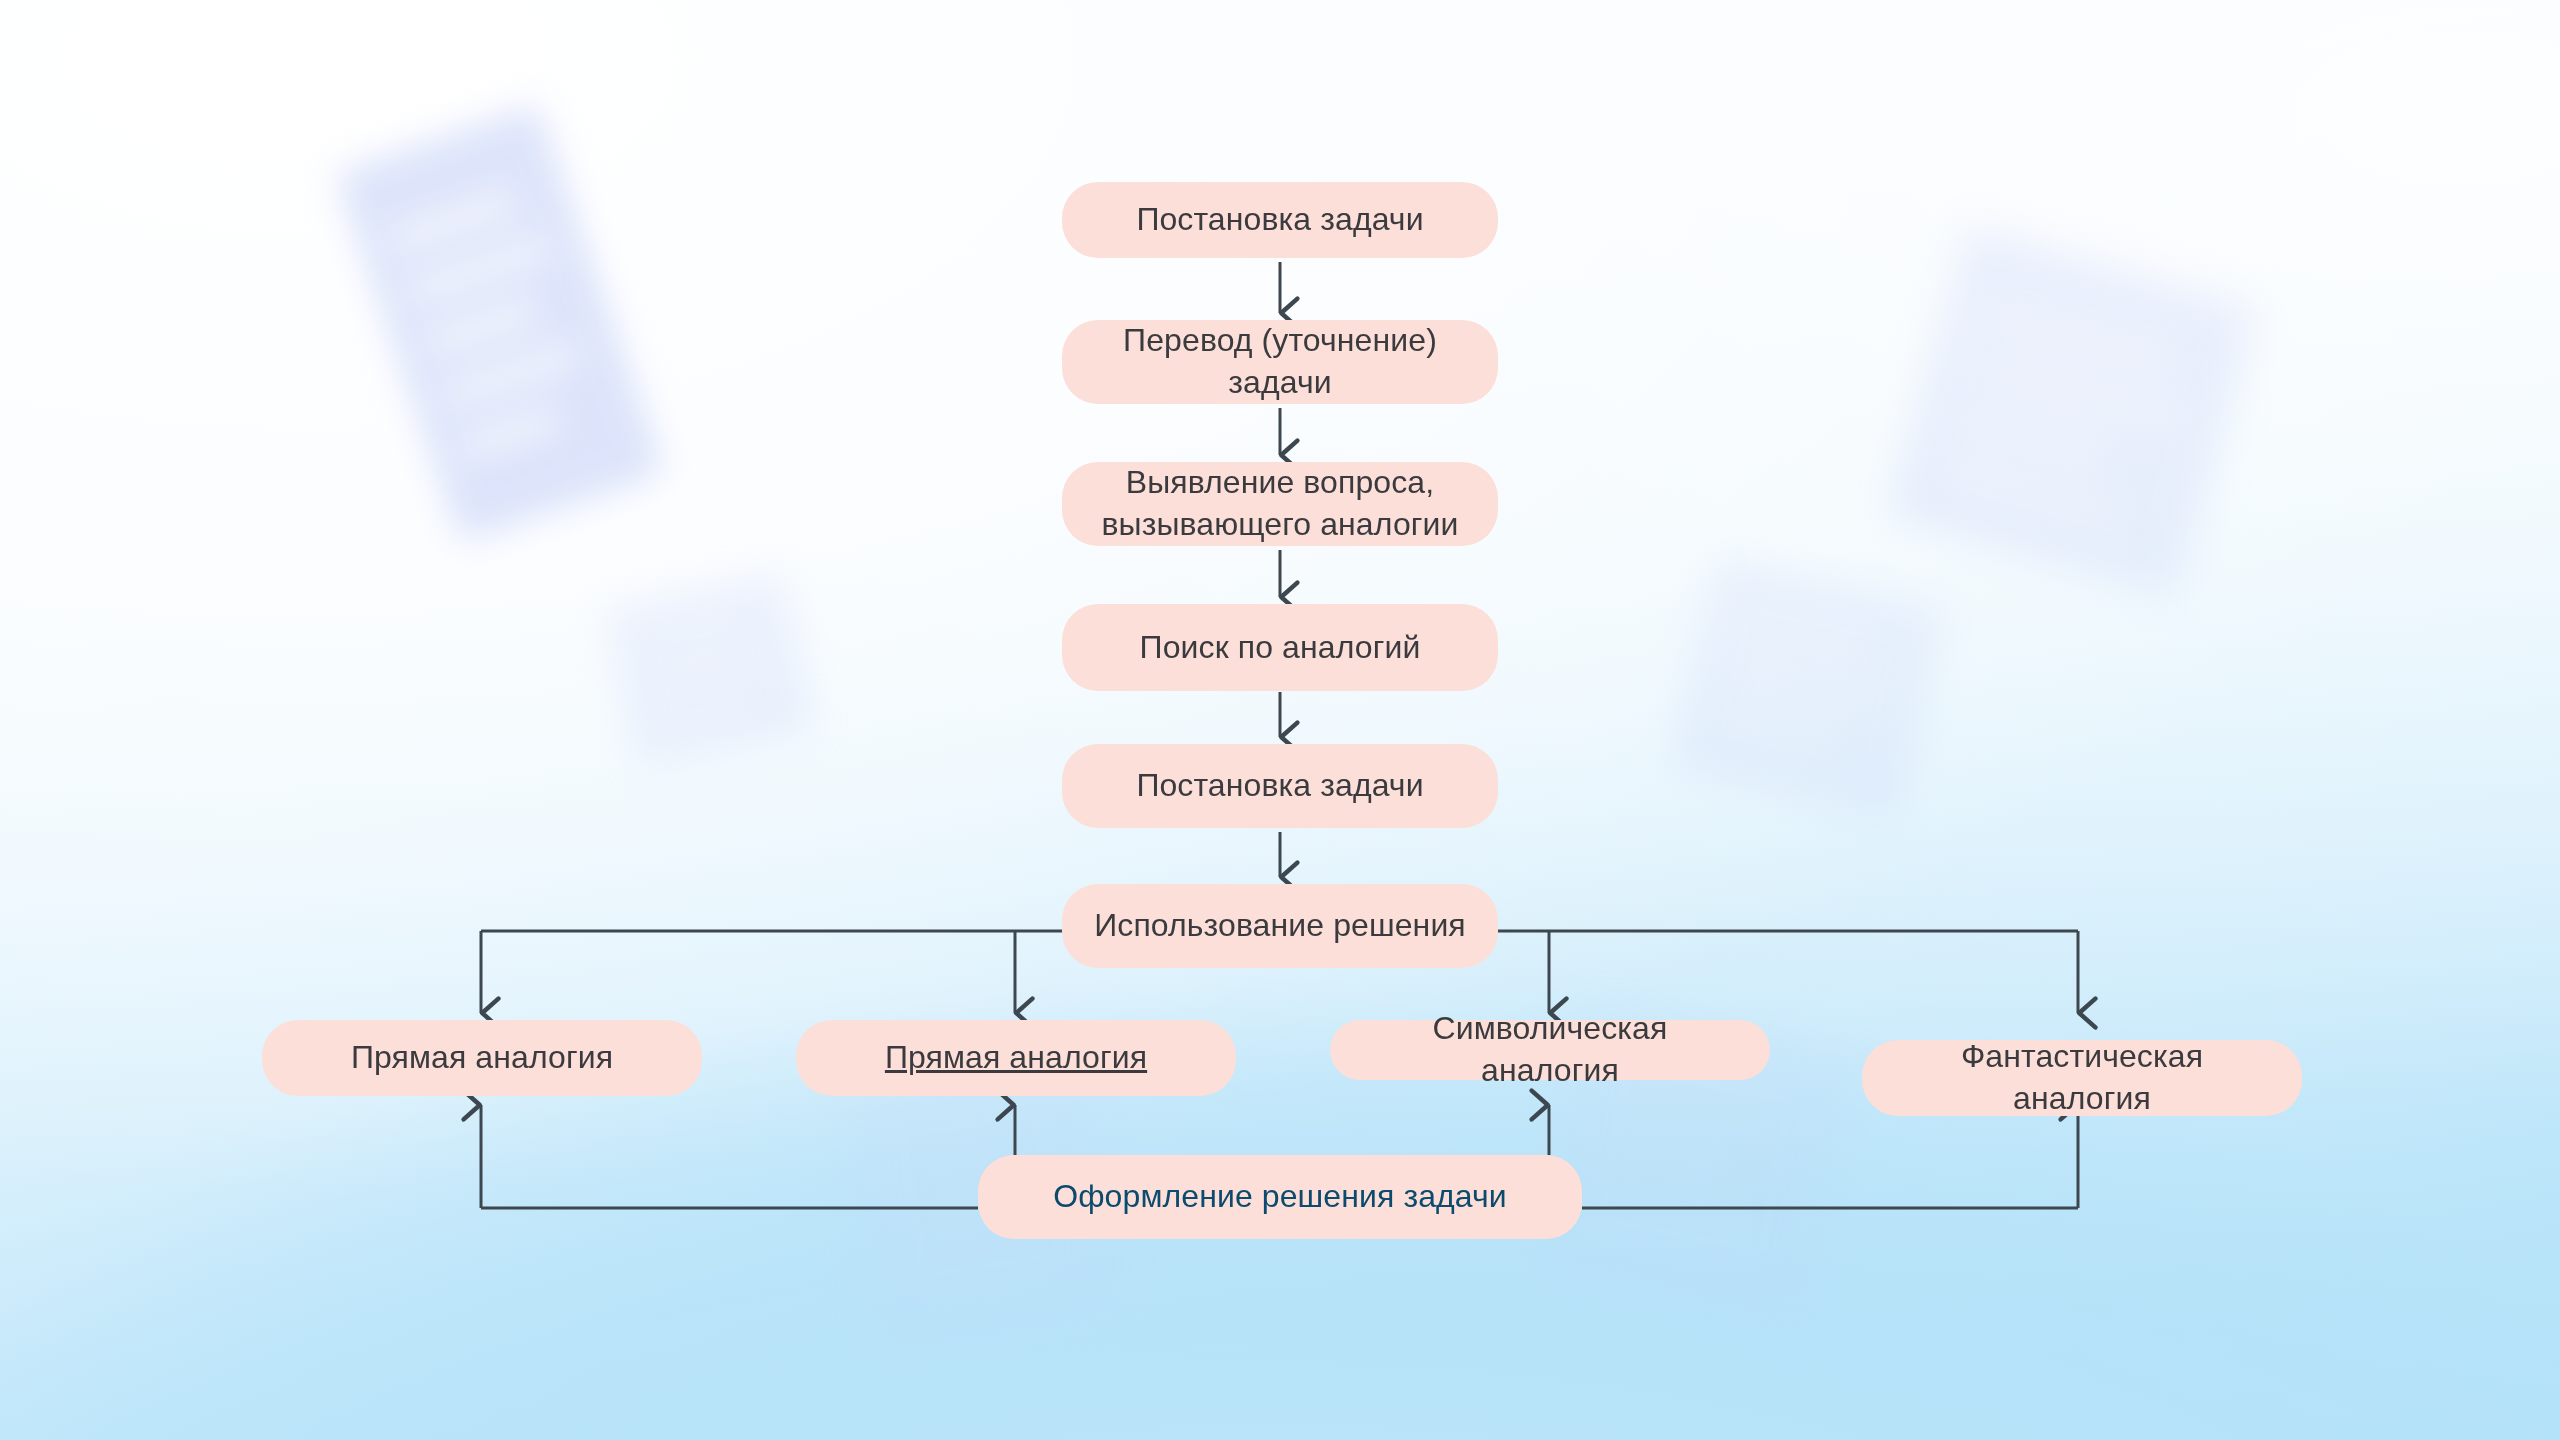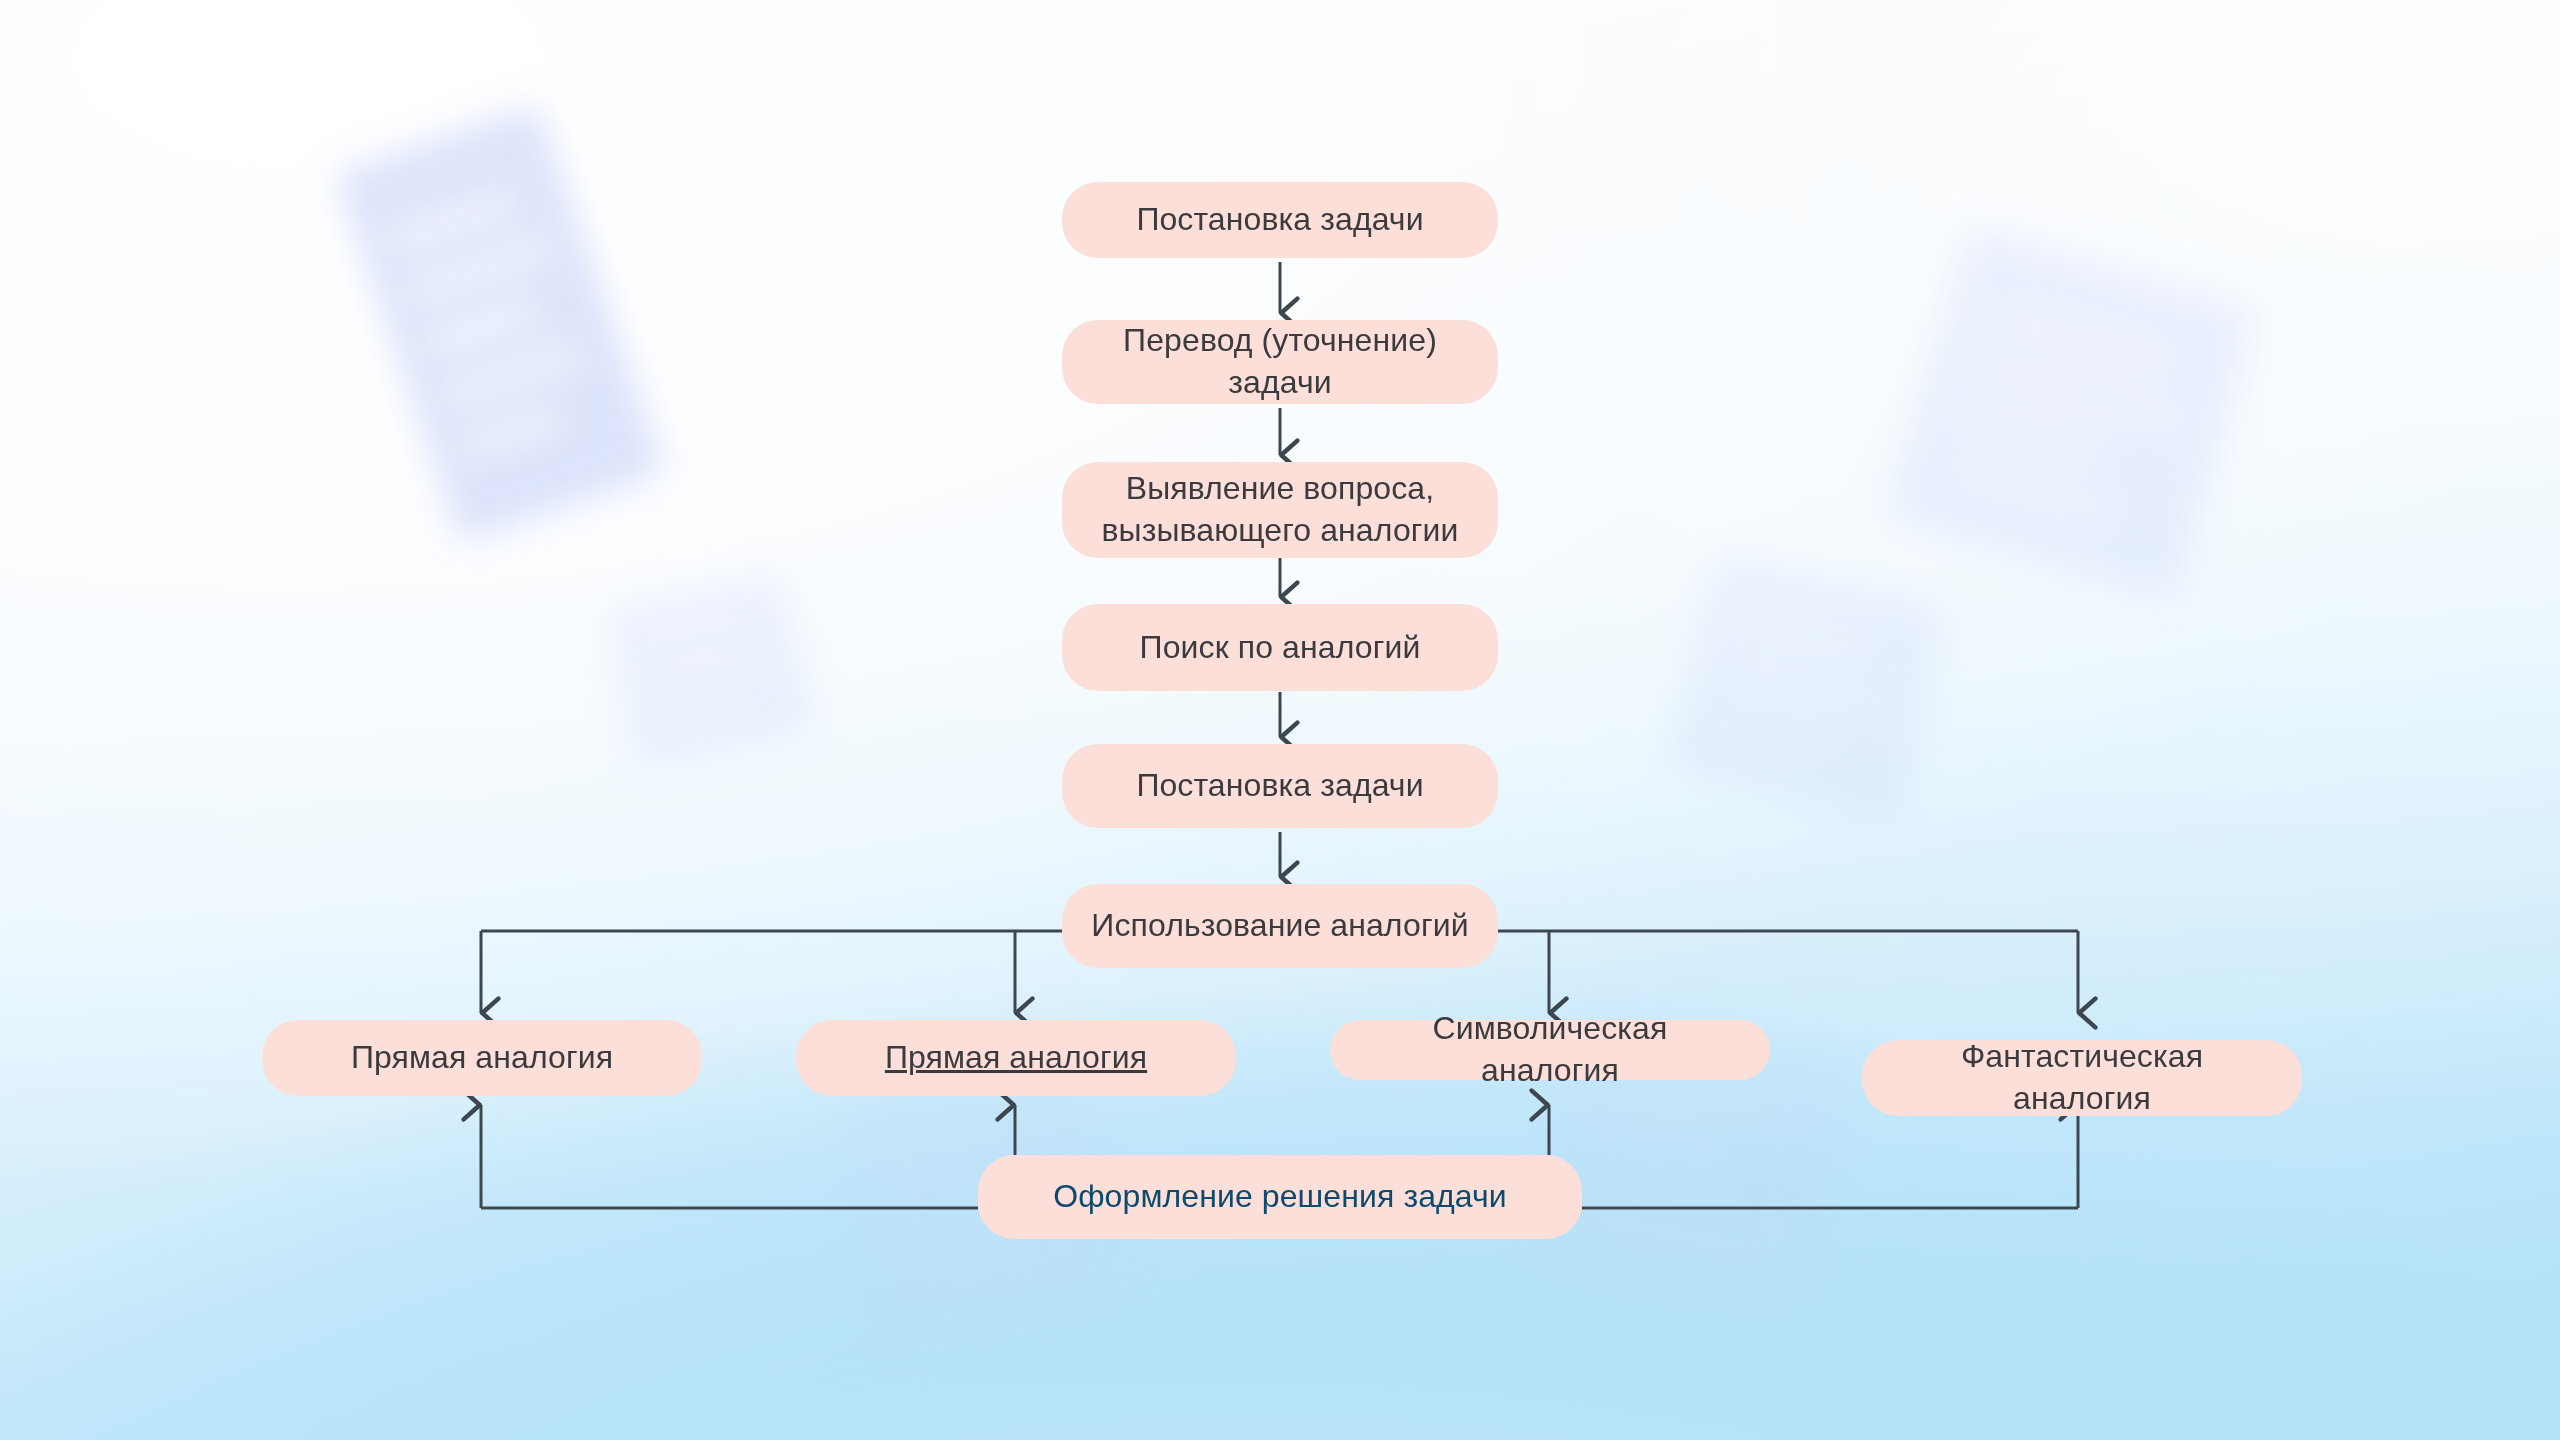--- a/index.html
+++ b/index.html
@@ -179,25 +179,25 @@
         <line x1="1015" y1="1155" x2="1015" y2="1105" marker-end="url(#arrow-down)"></line>
         <line x1="1549" y1="1155" x2="1549" y2="1105" marker-end="url(#arrow-down)"></line>
         <line x1="2078" y1="1208" x2="2078" y2="1105" marker-end="url(#arrow-down)"></line>
       </g>
   </svg>
 
   <div id="node-layer">
       <div class="node" style="left: 1062px; top: 182px; width: 436px; height: 76px; background: rgb(251, 223, 216); color: rgb(59, 59, 63);">Постановка задачи</div>
       <div class="node" style="left: 1062px; top: 320px; width: 436px; height: 84px; background: rgb(251, 223, 216); color: rgb(59, 59, 63);">Перевод (уточнение)
 задачи</div>
-      <div class="node" style="left: 1062px; top: 462px; width: 436px; height: 96px; background: rgb(251, 223, 216); color: rgb(59, 59, 63);">Выявление вопроса,
+      <div class="node" style="left: 1062px; top: 462px; width: 436px; height: 84px; background: rgb(251, 223, 216); color: rgb(59, 59, 63);">Выявление вопроса,
 вызывающего аналогии</div>
       <div class="node" style="left: 1062px; top: 604px; width: 436px; height: 87px; background: rgb(251, 223, 216); color: rgb(59, 59, 63);">Поиск по аналогий</div>
       <div class="node" style="left: 1062px; top: 744px; width: 436px; height: 84px; background: rgb(251, 223, 216); color: rgb(59, 59, 63);">Постановка задачи</div>
-      <div class="node" style="left: 1062px; top: 884px; width: 436px; height: 84px; background: rgb(251, 223, 216); color: rgb(59, 59, 63);">Использование аналогий</div>
+      <div class="node" style="left: 1062px; top: 884px; width: 436px; height: 84px; background: rgb(251, 223, 216); color: rgb(59, 59, 63);">Использование решения</div>
       <div class="node" style="left: 262px; top: 1020px; width: 440px; height: 76px; background: rgb(251, 223, 216); color: rgb(59, 59, 63);">Прямая аналогия</div>
       <div class="node" style="left: 796px; top: 1020px; width: 440px; height: 76px; background: rgb(251, 223, 216); color: rgb(59, 59, 63); text-decoration: underline;">Прямая аналогия</div>
       <div class="node" style="left: 1330px; top: 1020px; width: 440px; height: 60px; background: rgb(251, 223, 216); color: rgb(59, 59, 63);">Символическая
 аналогия</div>
       <div class="node" style="left: 1862px; top: 1040px; width: 440px; height: 76px; background: rgb(251, 223, 216); color: rgb(59, 59, 63);">Фантастическая
 аналогия</div>
       <div class="node" style="left: 978px; top: 1155px; width: 604px; height: 84px; background: rgb(251, 223, 216); color: #0c4a6e;">Оформление решения задачи</div>
     </div>
 
 </div>

